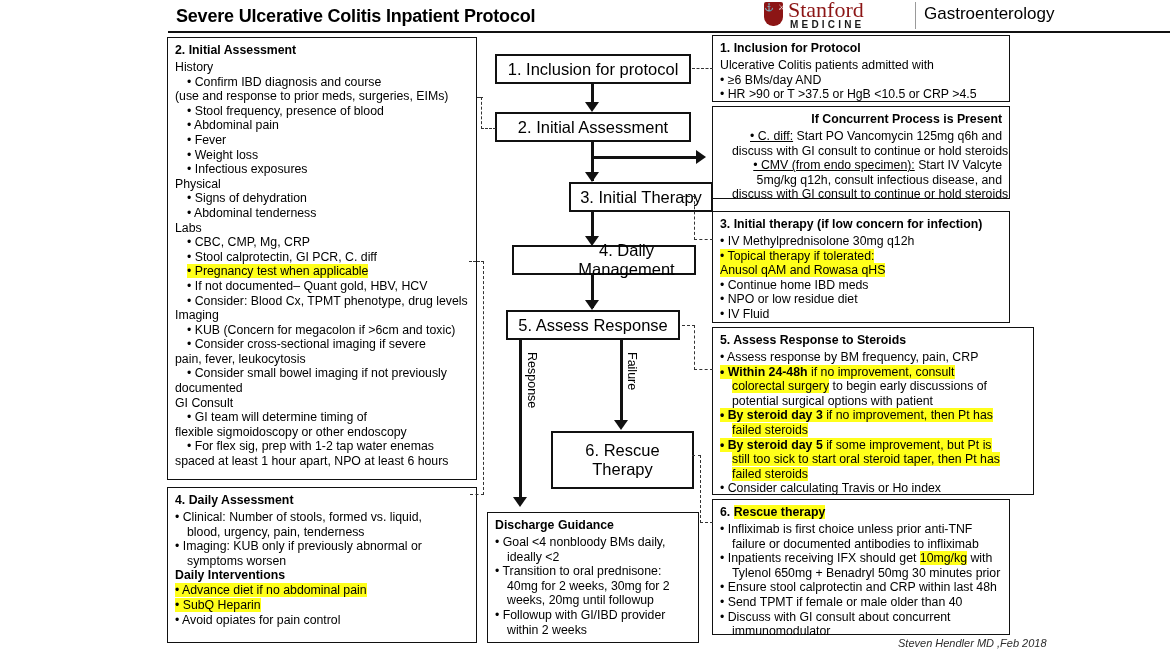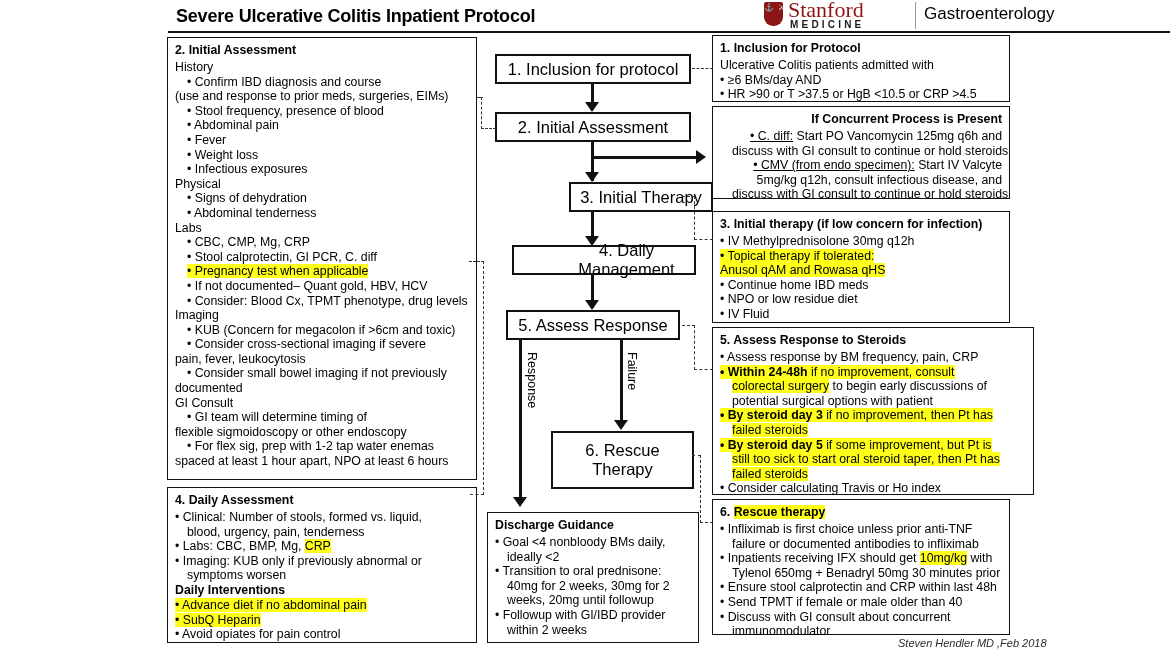--- a/index.html
+++ b/index.html
@@ -142,21 +142,20 @@
       <div class="ln ind"><span>• For flex sig,  prep with 1-2 tap water enemas</span></div>
       <div class="ln"><span>spaced at least 1 hour apart, NPO at least 6 hours</span></div>
     </div>
 </div>
 
 <div class="abs panel" id="p-left-daily" style="left:167px;top:487px;width:310px;height:156px;">
   <div class="hd">4. Daily Assessment</div>
   <div id="left-daily-body">
       <div class="ln"><span>• Clinical: Number of stools, formed vs. liquid,</span></div>
       <div class="ln ind"><span>blood, urgency, pain, tenderness</span></div>
-      <div class="ln"><span>• Labs: CBC, BMP, Mg, </span><span class="hl">CRP</span></div>
       <div class="ln"><span>• Imaging: KUB only if previously abnormal or</span></div>
       <div class="ln ind"><span>symptoms worsen</span></div>
       <div class="sub">Daily Interventions</div>
       <div class="ln"><span class="hl">• Advance diet if no abdominal pain</span></div>
       <div class="ln"><span class="hl">• SubQ Heparin</span></div>
       <div class="ln"><span>• Avoid opiates for pain control</span></div>
     </div>
 </div>
 
 <div class="abs fbox" style="left:495px;top:54px;width:196px;height:30px;">

